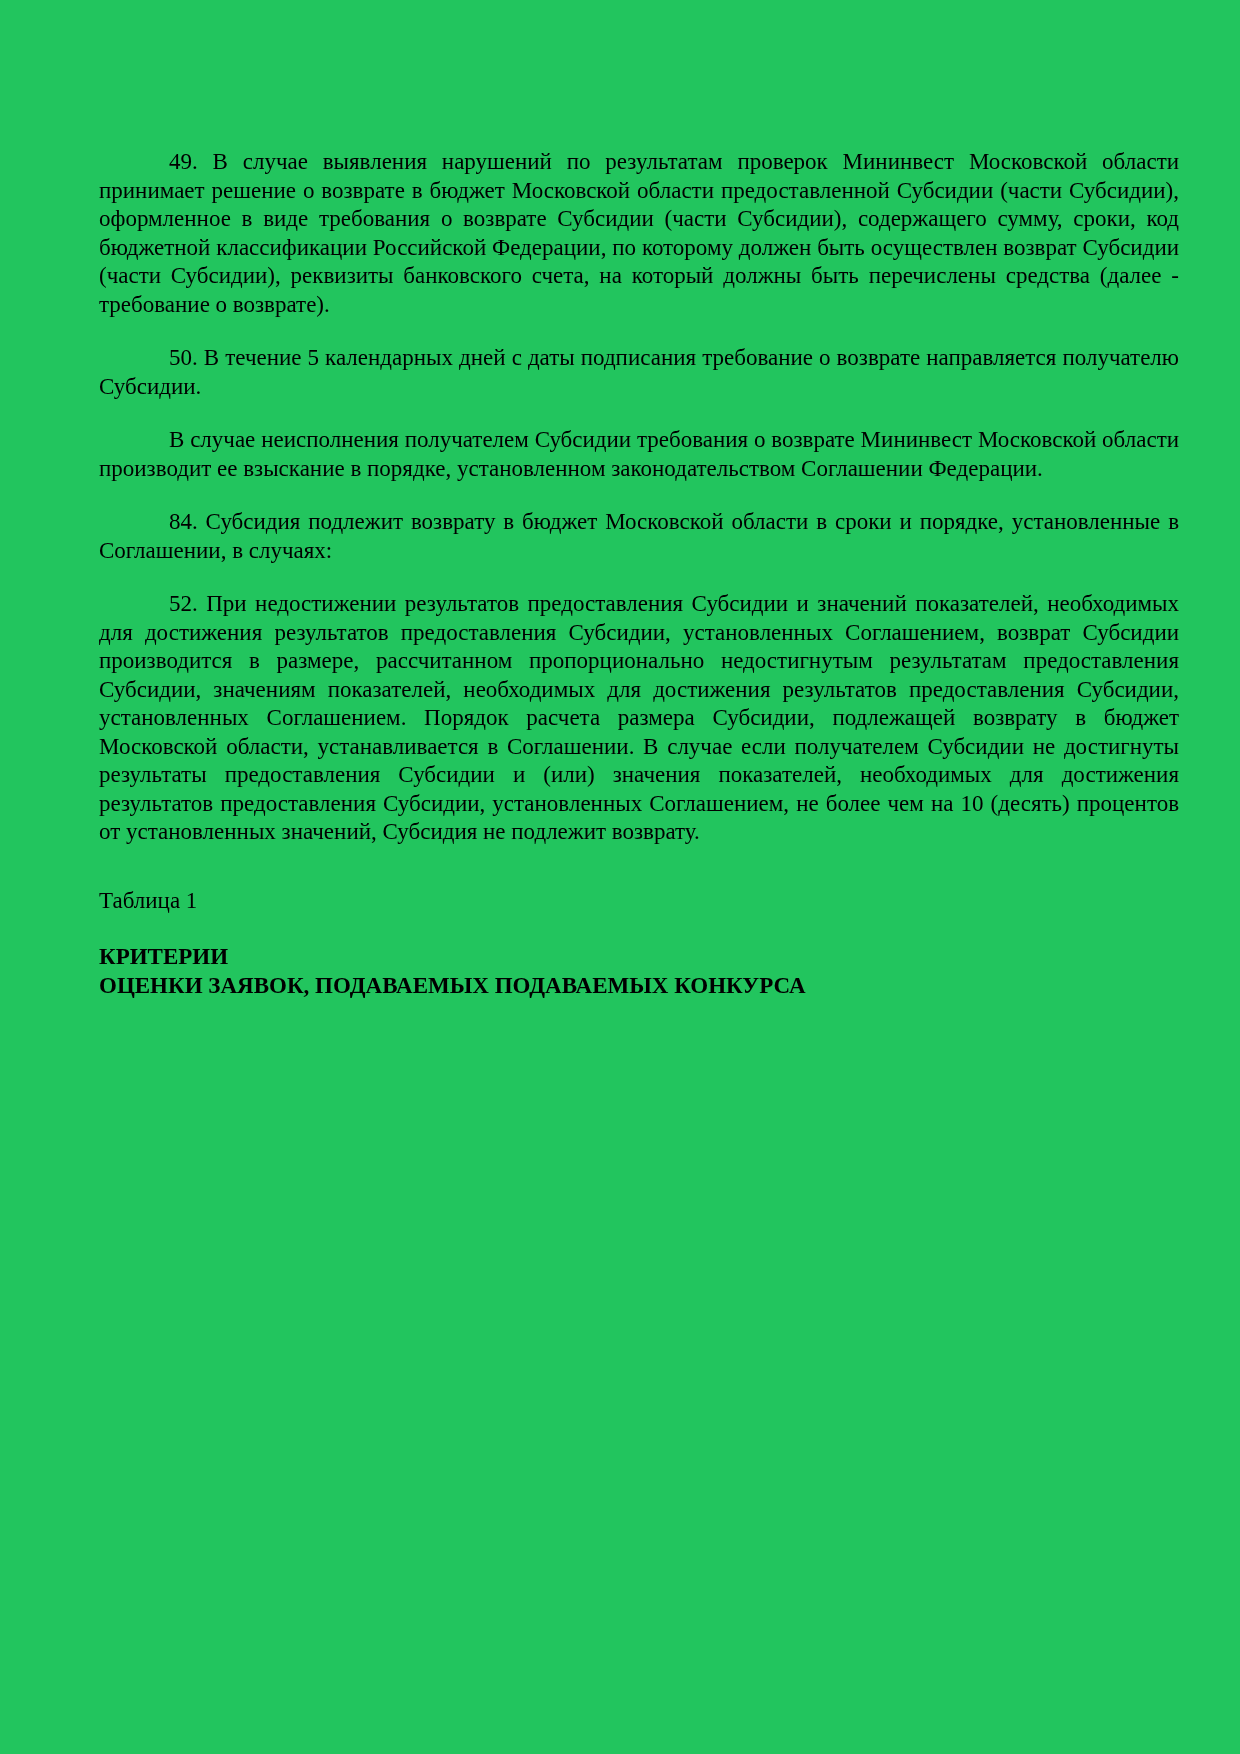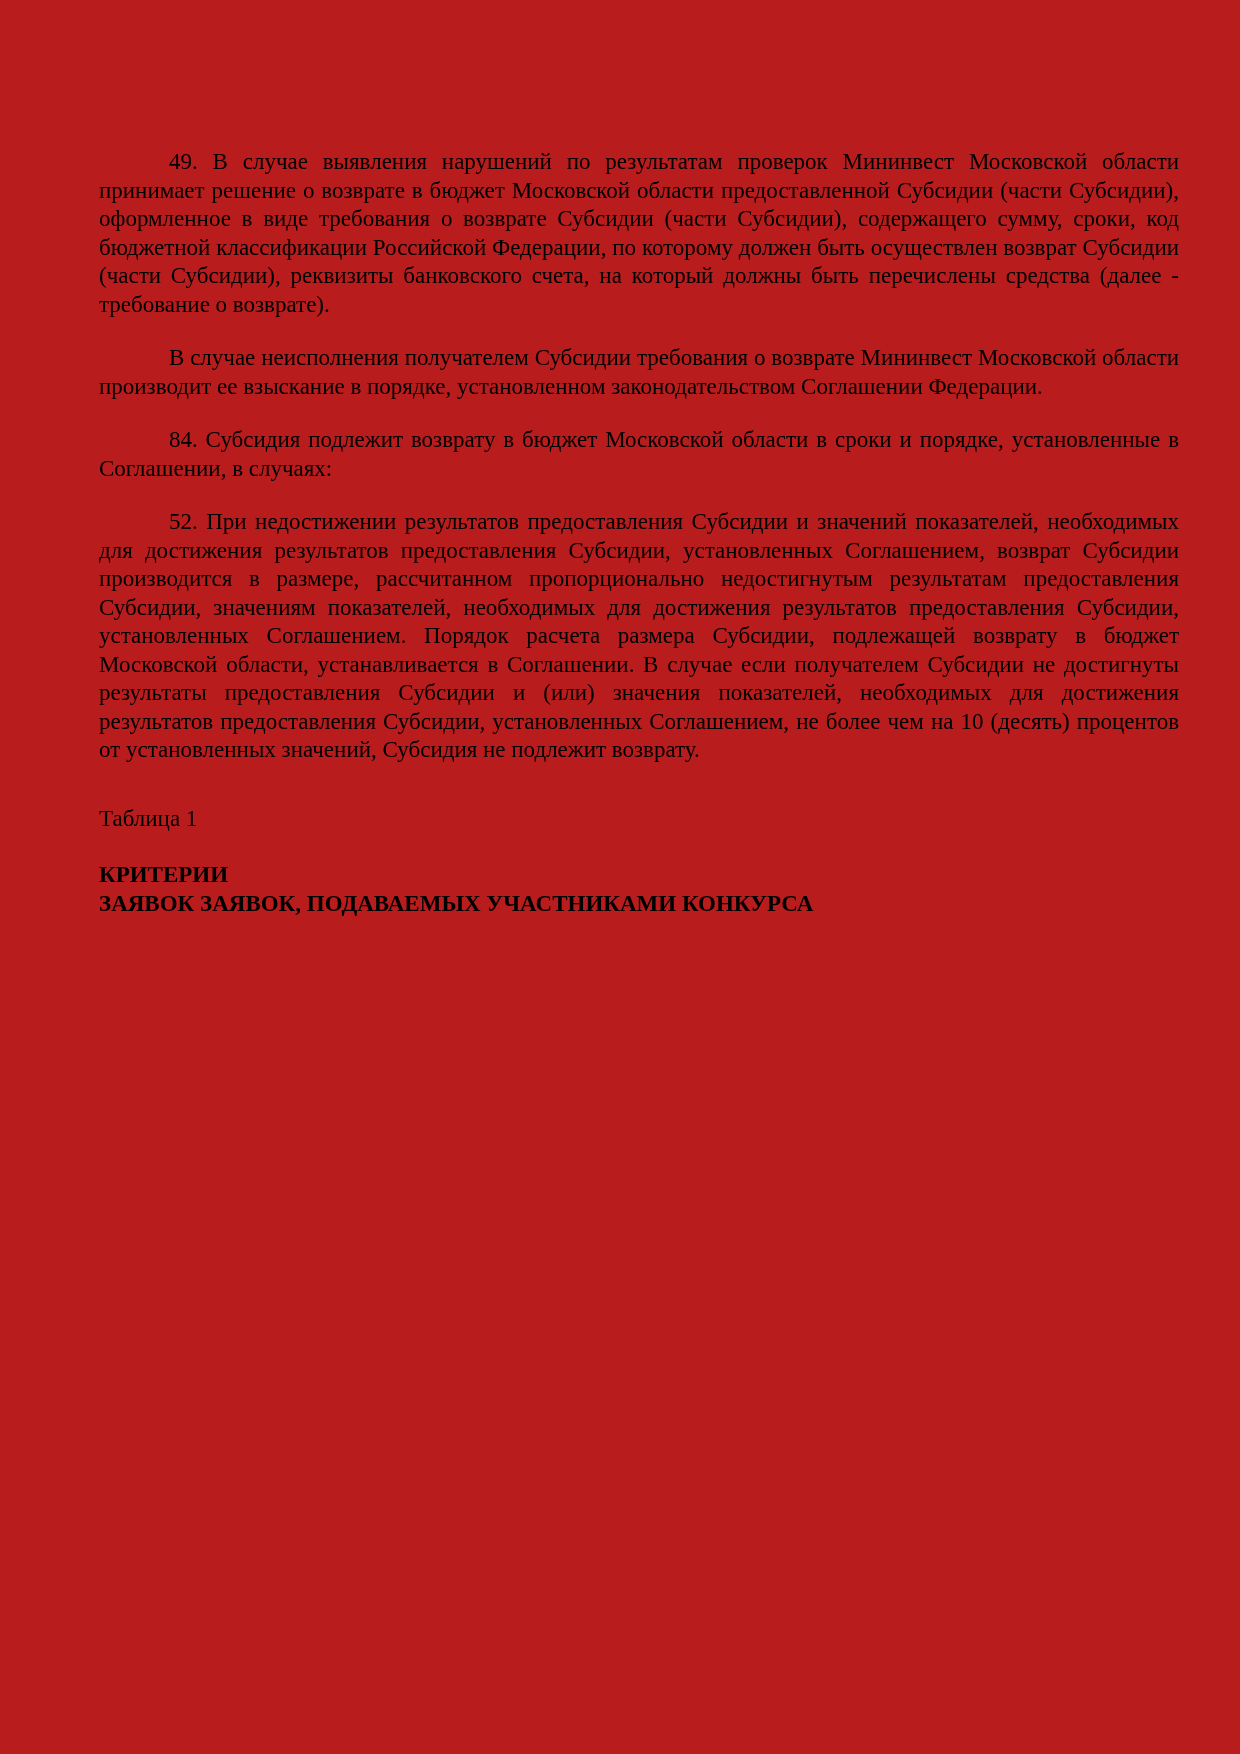--- a/index.html
+++ b/index.html
@@ -10,21 +10,21 @@
   body {
     width: 1240px;
     height: 1754px;
     overflow: hidden;
   }
   .page {
     box-sizing: border-box;
     width: 1240px;
     height: 1754px;
     padding: 148px 61px 0 99px;
-    background: #b91c1c;
+    background: #22c55e;
     color: #000000;
     font-family: "Liberation Serif", "DejaVu Serif", serif;
     font-size: 23px;
     line-height: 28.5px;
   }
   .para {
     margin: 0 0 25px 0;
     text-align: justify;
     text-indent: 70px;
   }
@@ -41,29 +41,30 @@
     display: block;
   }
 </style>
 </head>
 <body>
 
 <div class="page">
 
   <p class="para">49. В случае выявления нарушений по результатам проверок Мининвест Московской области принимает решение о возврате в бюджет Московской области предоставленной Субсидии (части Субсидии), оформленное в виде требования о возврате Субсидии (части Субсидии), содержащего сумму, сроки, код бюджетной классификации Российской Федерации, по которому должен быть осуществлен возврат Субсидии (части Субсидии), реквизиты банковского счета, на который должны быть перечислены средства (далее - требование о возврате).</p>
 
+  <p class="para">50. В течение 5 календарных дней с даты подписания требование о возврате направляется получателю Субсидии.</p>
 
   <p class="para">В случае неисполнения получателем Субсидии требования о возврате Мининвест Московской области производит ее взыскание в порядке, установленном законодательством Соглашении Федерации.</p>
 
   <p class="para">84. Субсидия подлежит возврату в бюджет Московской области в сроки и порядке, установленные в Соглашении, в случаях:</p>
 
 
 
   <p class="para">52. При недостижении результатов предоставления Субсидии и значений показателей, необходимых для достижения результатов предоставления Субсидии, установленных Соглашением, возврат Субсидии производится в размере, рассчитанном пропорционально недостигнутым результатам предоставления Субсидии, значениям показателей, необходимых для достижения результатов предоставления Субсидии, установленных Соглашением. Порядок расчета размера Субсидии, подлежащей возврату в бюджет Московской области, устанавливается в Соглашении. В случае если получателем Субсидии не достигнуты результаты предоставления Субсидии и (или) значения показателей, необходимых для достижения результатов предоставления Субсидии, установленных Соглашением, не более чем на 10 (десять) процентов от установленных значений, Субсидия не подлежит возврату.</p>
 
   <p class="para table-caption">Таблица 1</p>
 
   <div class="doc-title">
     <span class="doc-title-line">КРИТЕРИИ</span>
-    <span class="doc-title-line">ЗАЯВОК ЗАЯВОК, ПОДАВАЕМЫХ УЧАСТНИКАМИ КОНКУРСА</span>
+    <span class="doc-title-line">ОЦЕНКИ ЗАЯВОК, ПОДАВАЕМЫХ ПОДАВАЕМЫХ КОНКУРСА</span>
   </div>
 
 </div>
 
 </body></html>

